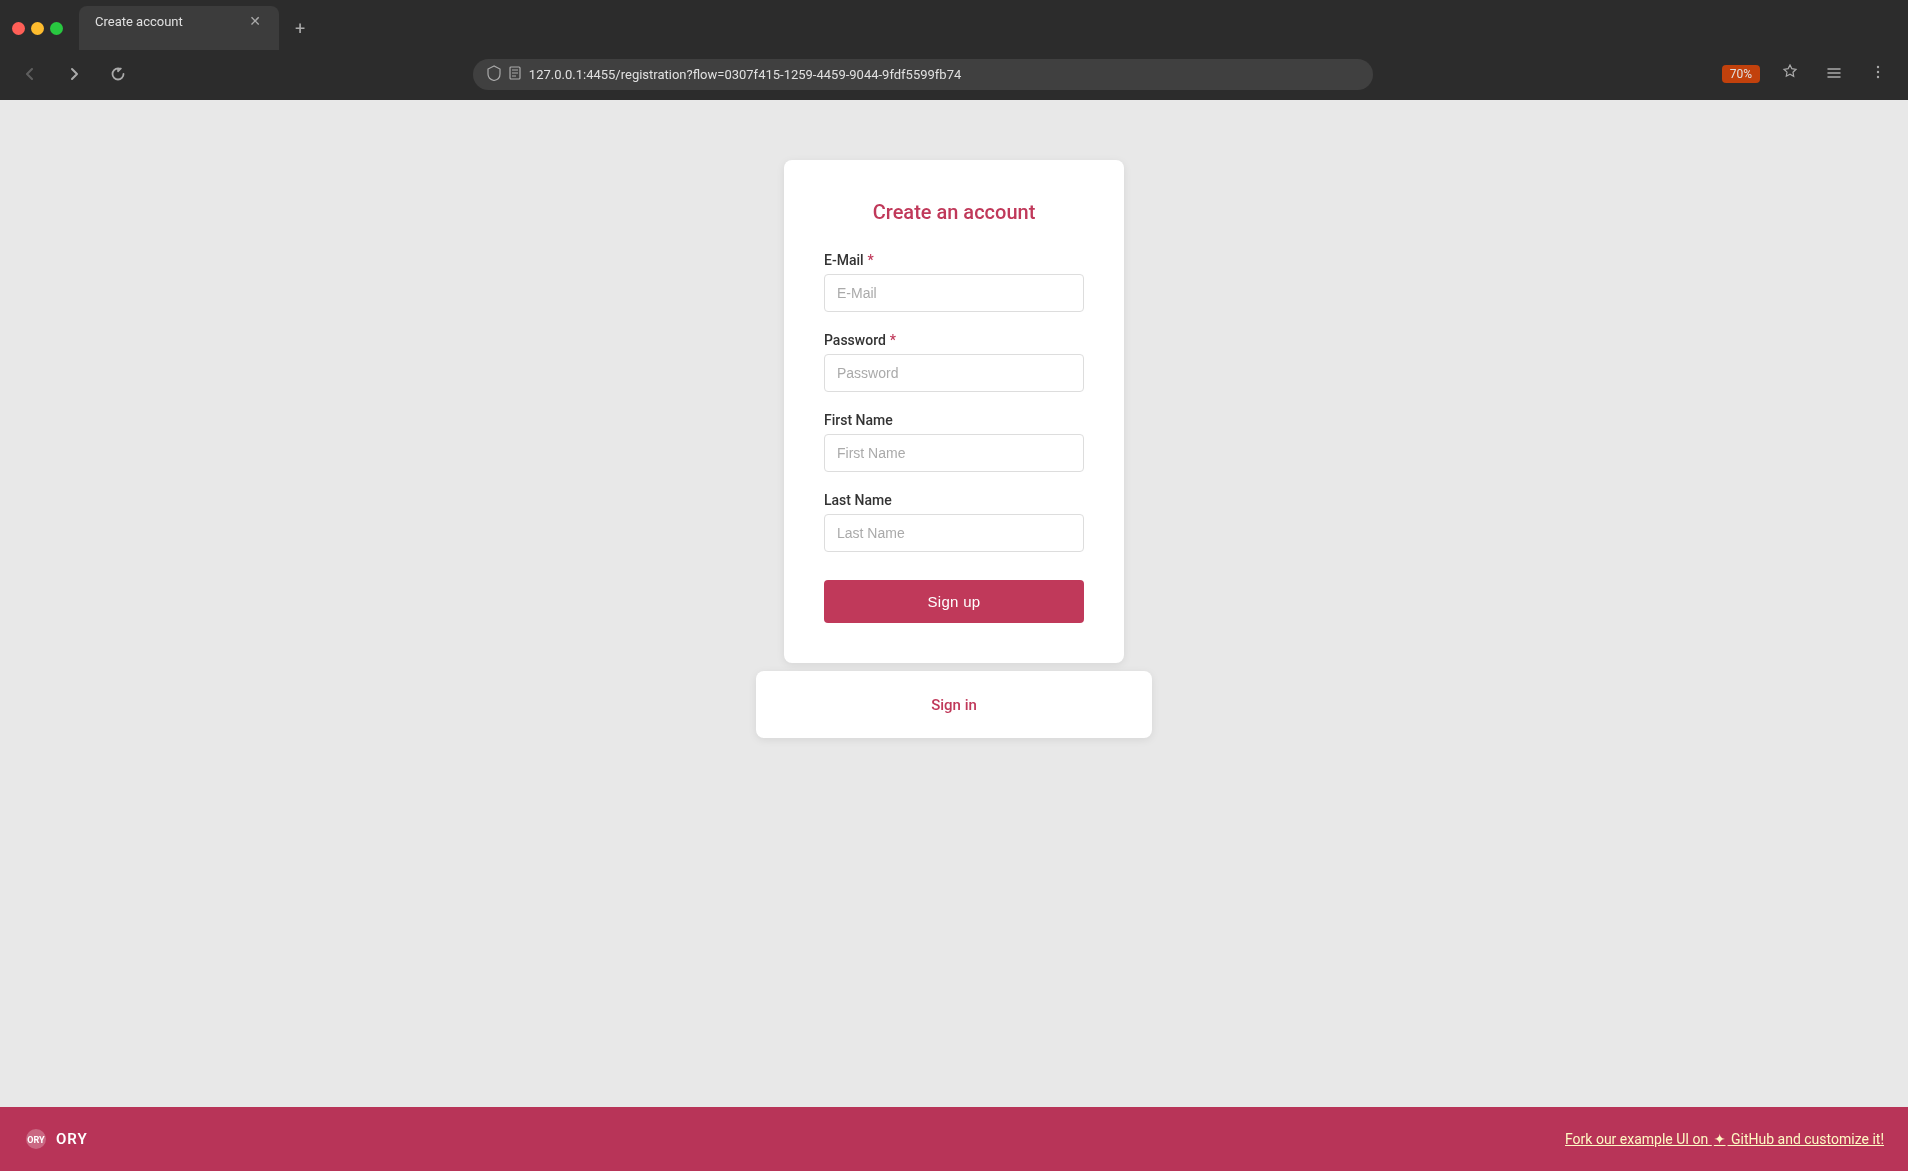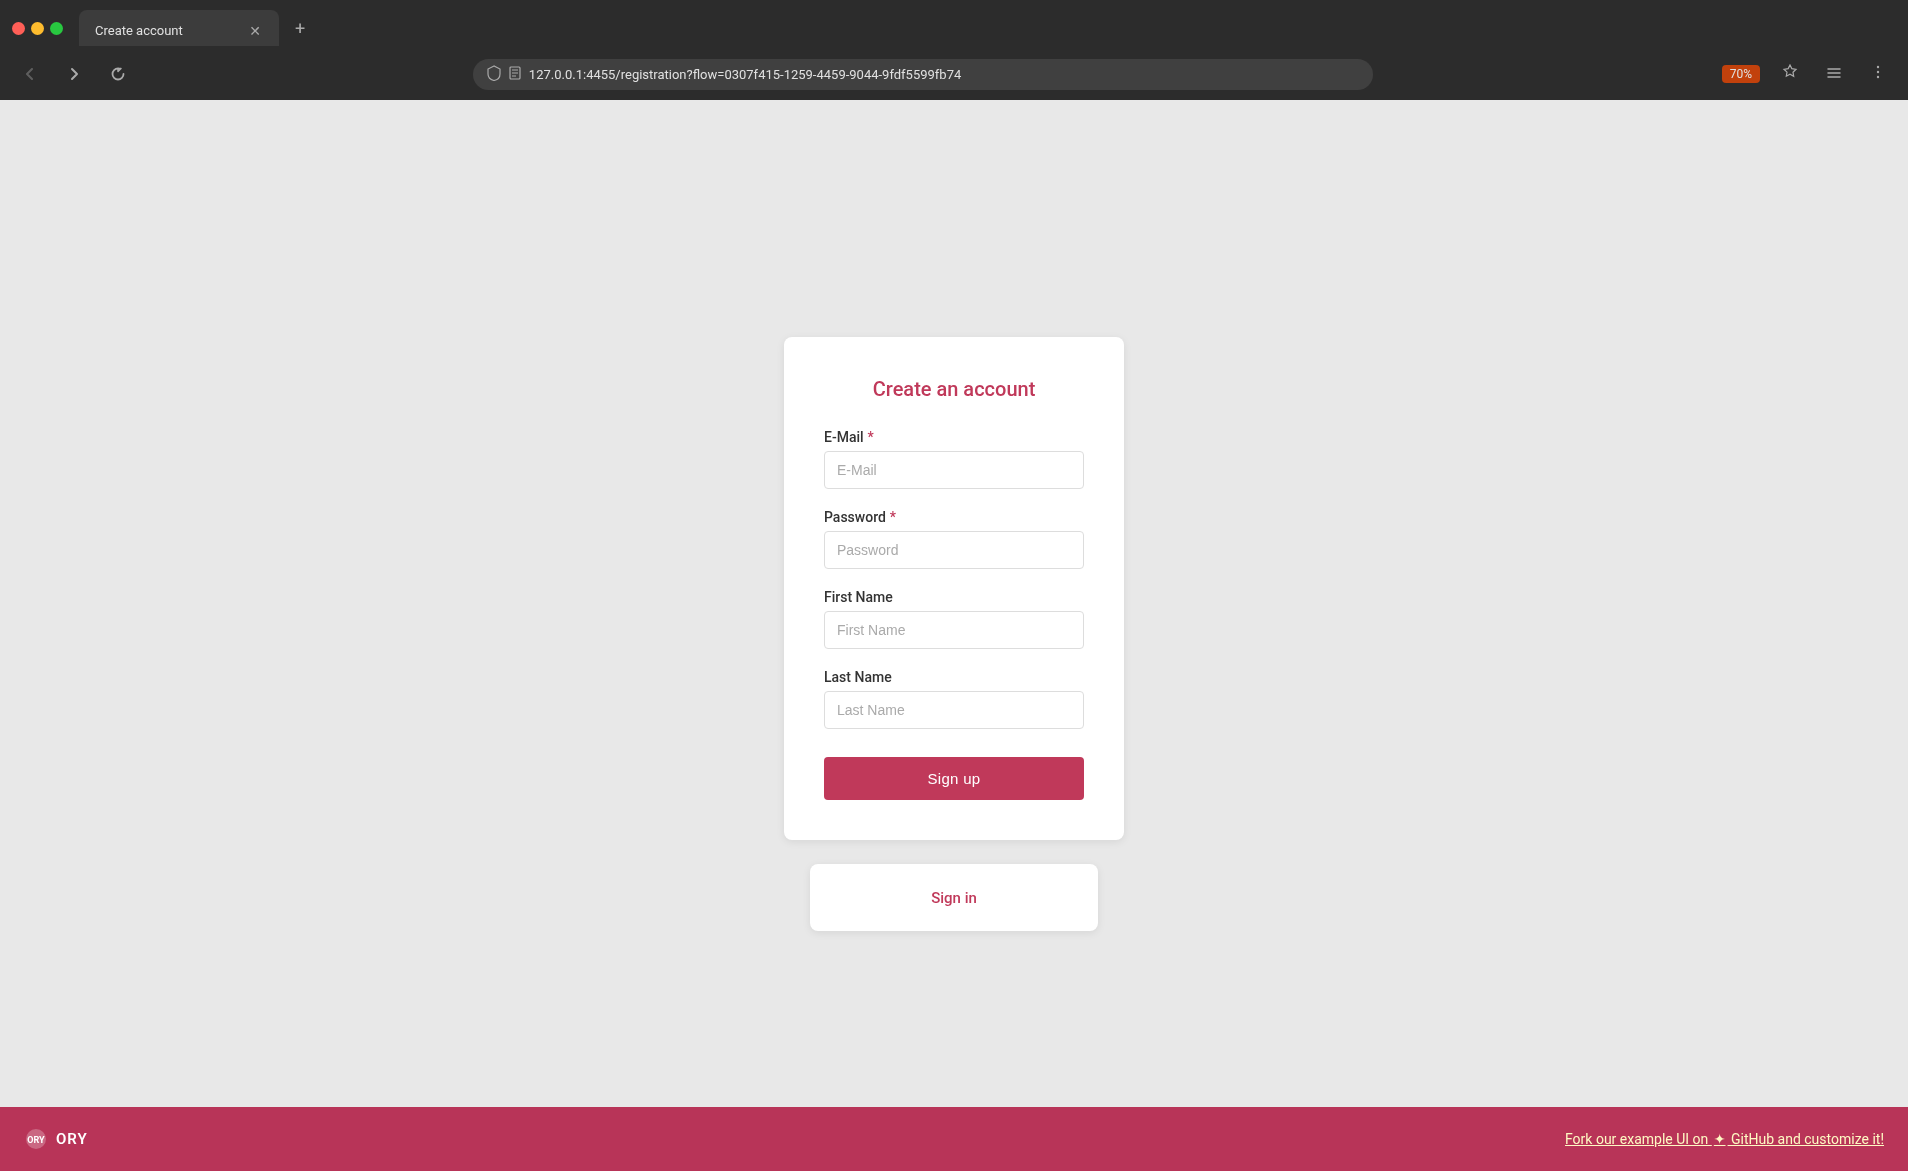--- a/index.html
+++ b/index.html
@@ -39,28 +39,28 @@
       height: 13px;
       border-radius: 50%;
     }
 
     .tl-red { background: #ff5f57; }
     .tl-yellow { background: #febc2e; }
     .tl-green { background: #28c840; }
 
     .tab {
       display: flex;
-      align-items: flex-end;
+      align-items: flex-start;
       gap: 3px;
       background: #3c3c3c;
       border-radius: 8px 8px 0 0;
       padding: 8px 16px;
       min-width: 200px;
       max-width: 280px;
-      height: 36px;
+      height: 44px;
     }
 
     .tab-title {
       color: #e0e0e0;
       font-size: 13px;
       flex: 1;
       white-space: nowrap;
       overflow: hidden;
       text-overflow: ellipsis;
     }
@@ -160,21 +160,21 @@
       padding: 4px 6px;
     }
 
     
     .page-content {
       flex: 1;
       background: #e8e8e8;
       display: flex;
       flex-direction: column;
       align-items: center;
-      justify-content: center;
+      justify-content: flex-start;
       padding-top: 60px;
       position: relative;
     }
 
     .form-card {
       background: #fff;
       border-radius: 8px;
       padding: 40px 40px 40px 40px;
       width: 340px;
       box-shadow: 0 2px 8px rgba(0,0,0,0.08);
@@ -233,22 +233,22 @@
       font-weight: 500;
       cursor: pointer;
       margin-top: 8px;
       letter-spacing: 0.3px;
     }
 
     .signin-card {
       background: #fff;
       border-radius: 8px;
       padding: 24px 40px;
-      width: 288px;
-      margin-top: 24px;
+      width: 396px;
+      margin-top: 8px;
       box-shadow: 0 2px 8px rgba(0,0,0,0.08);
       text-align: center;
     }
 
     .signin-link {
       color: #c0395a;
       font-size: 15px;
       font-weight: 500;
       cursor: pointer;
       text-decoration: none;

